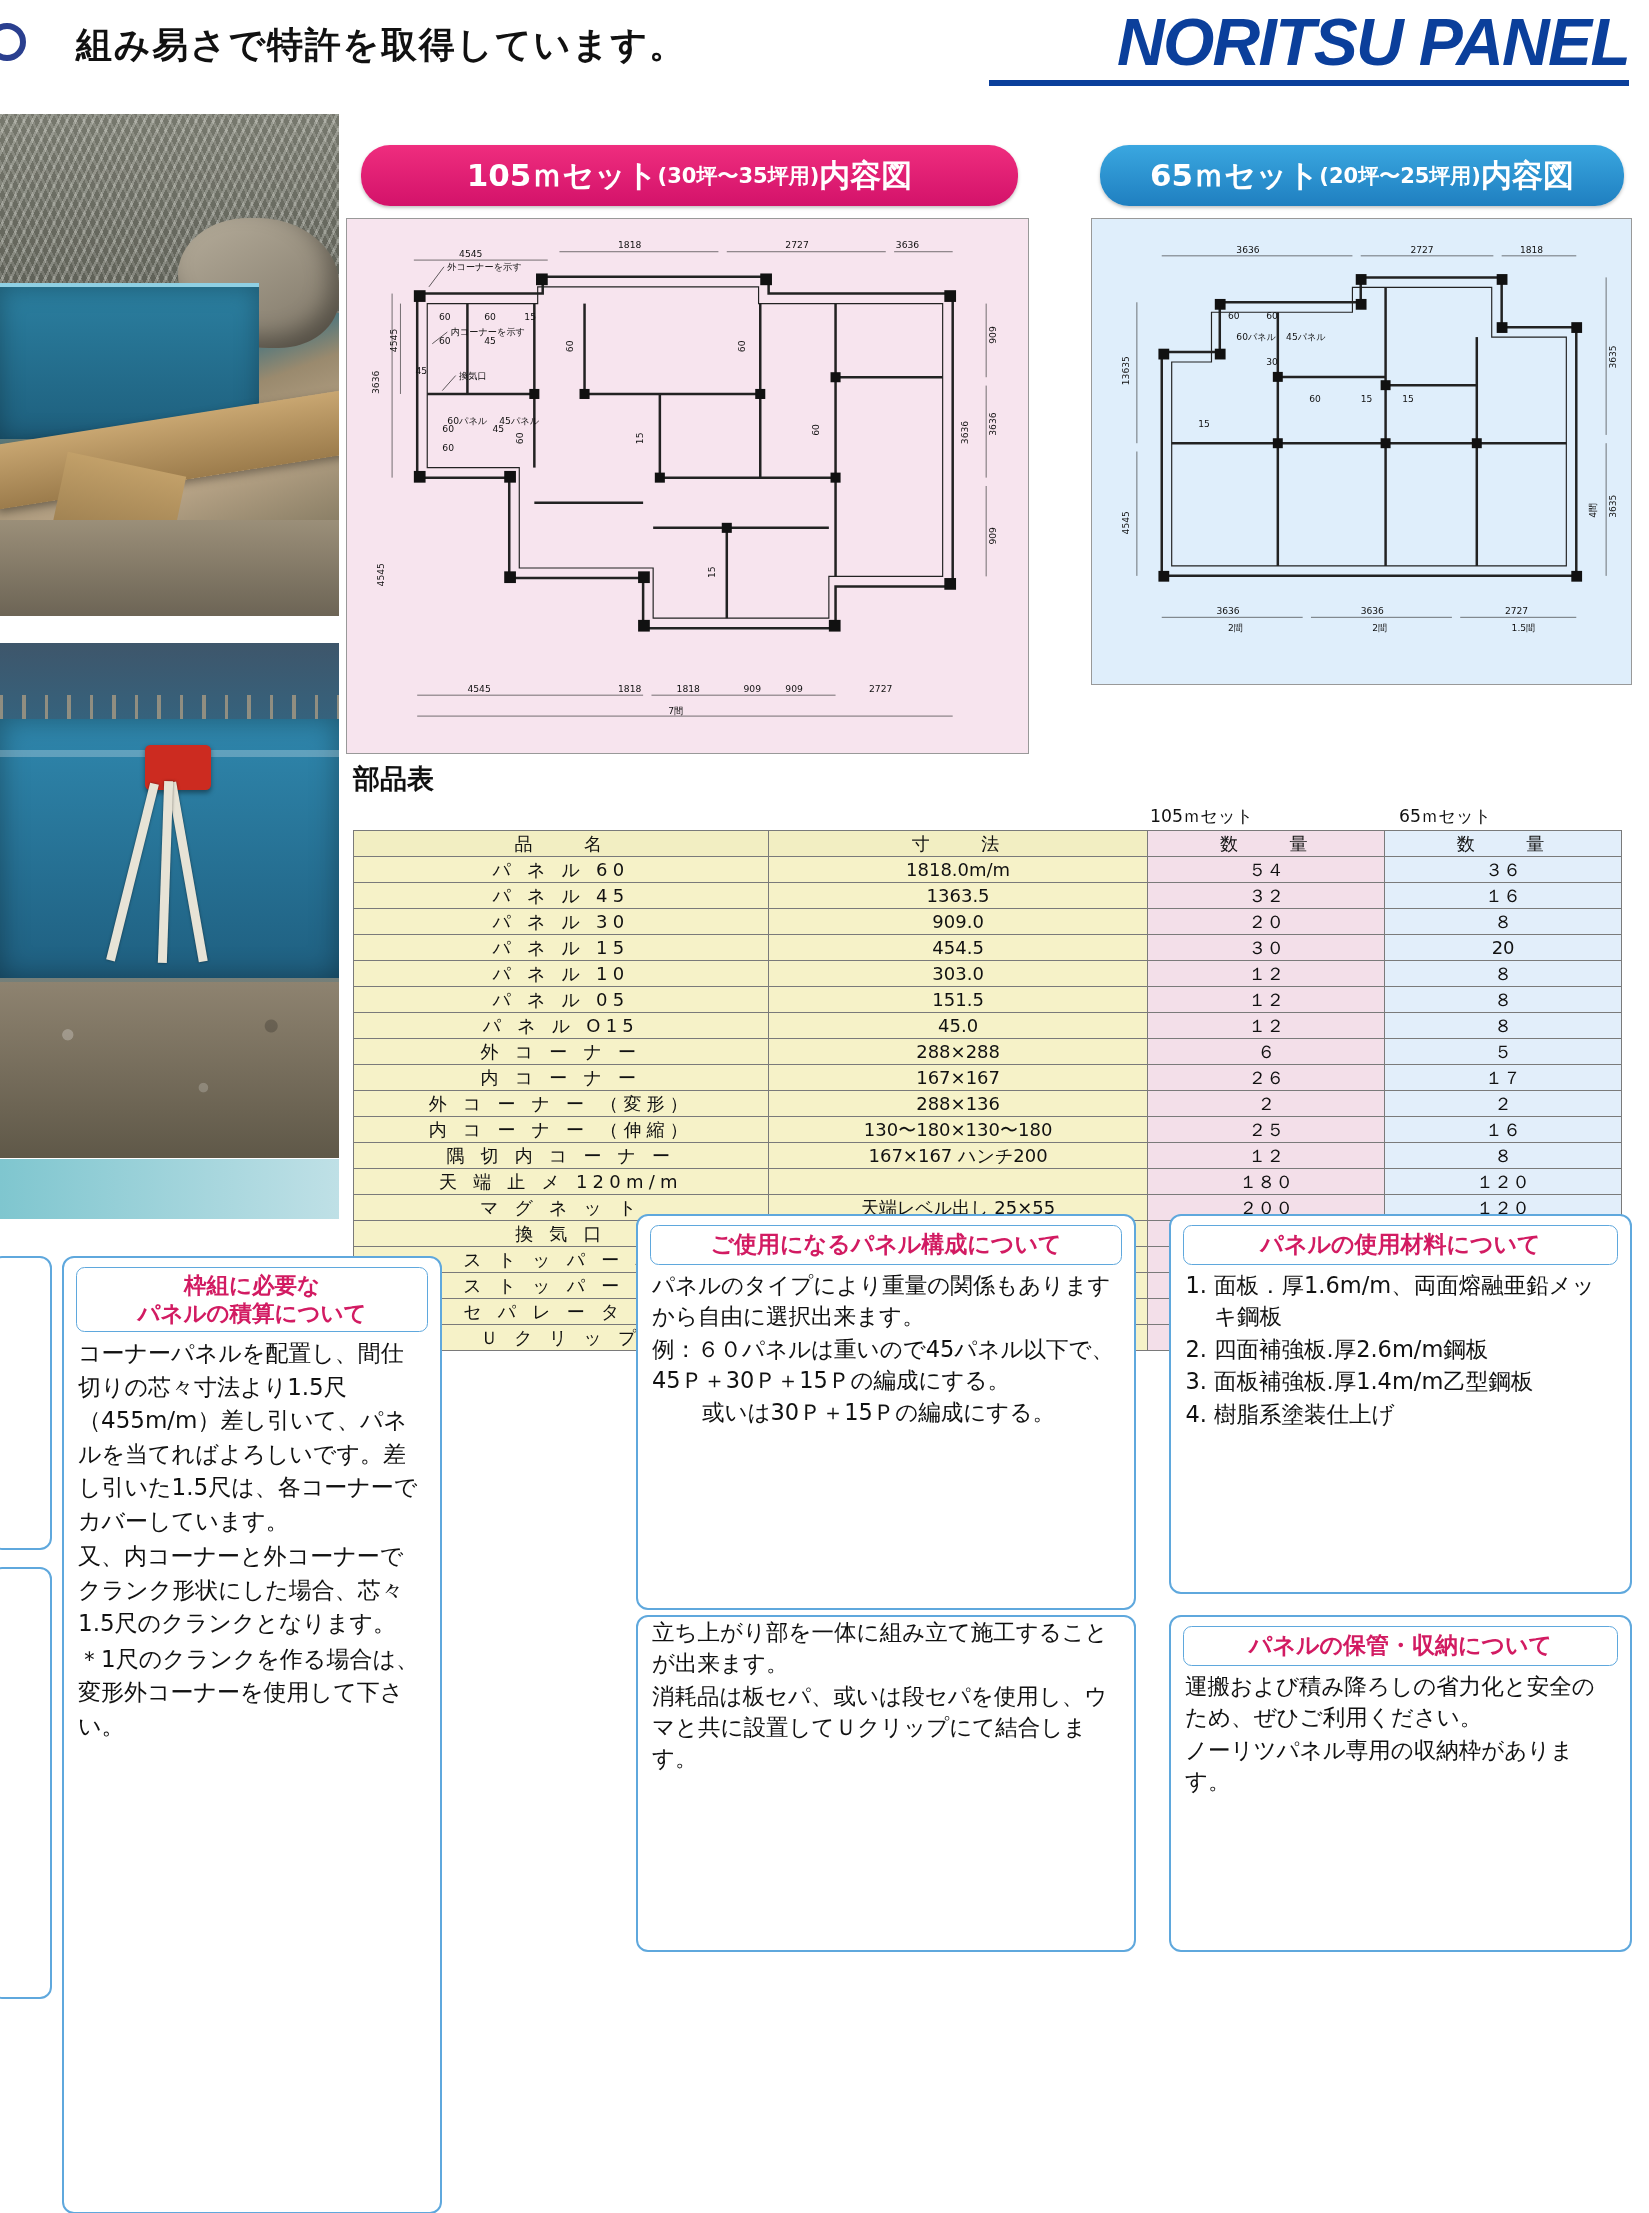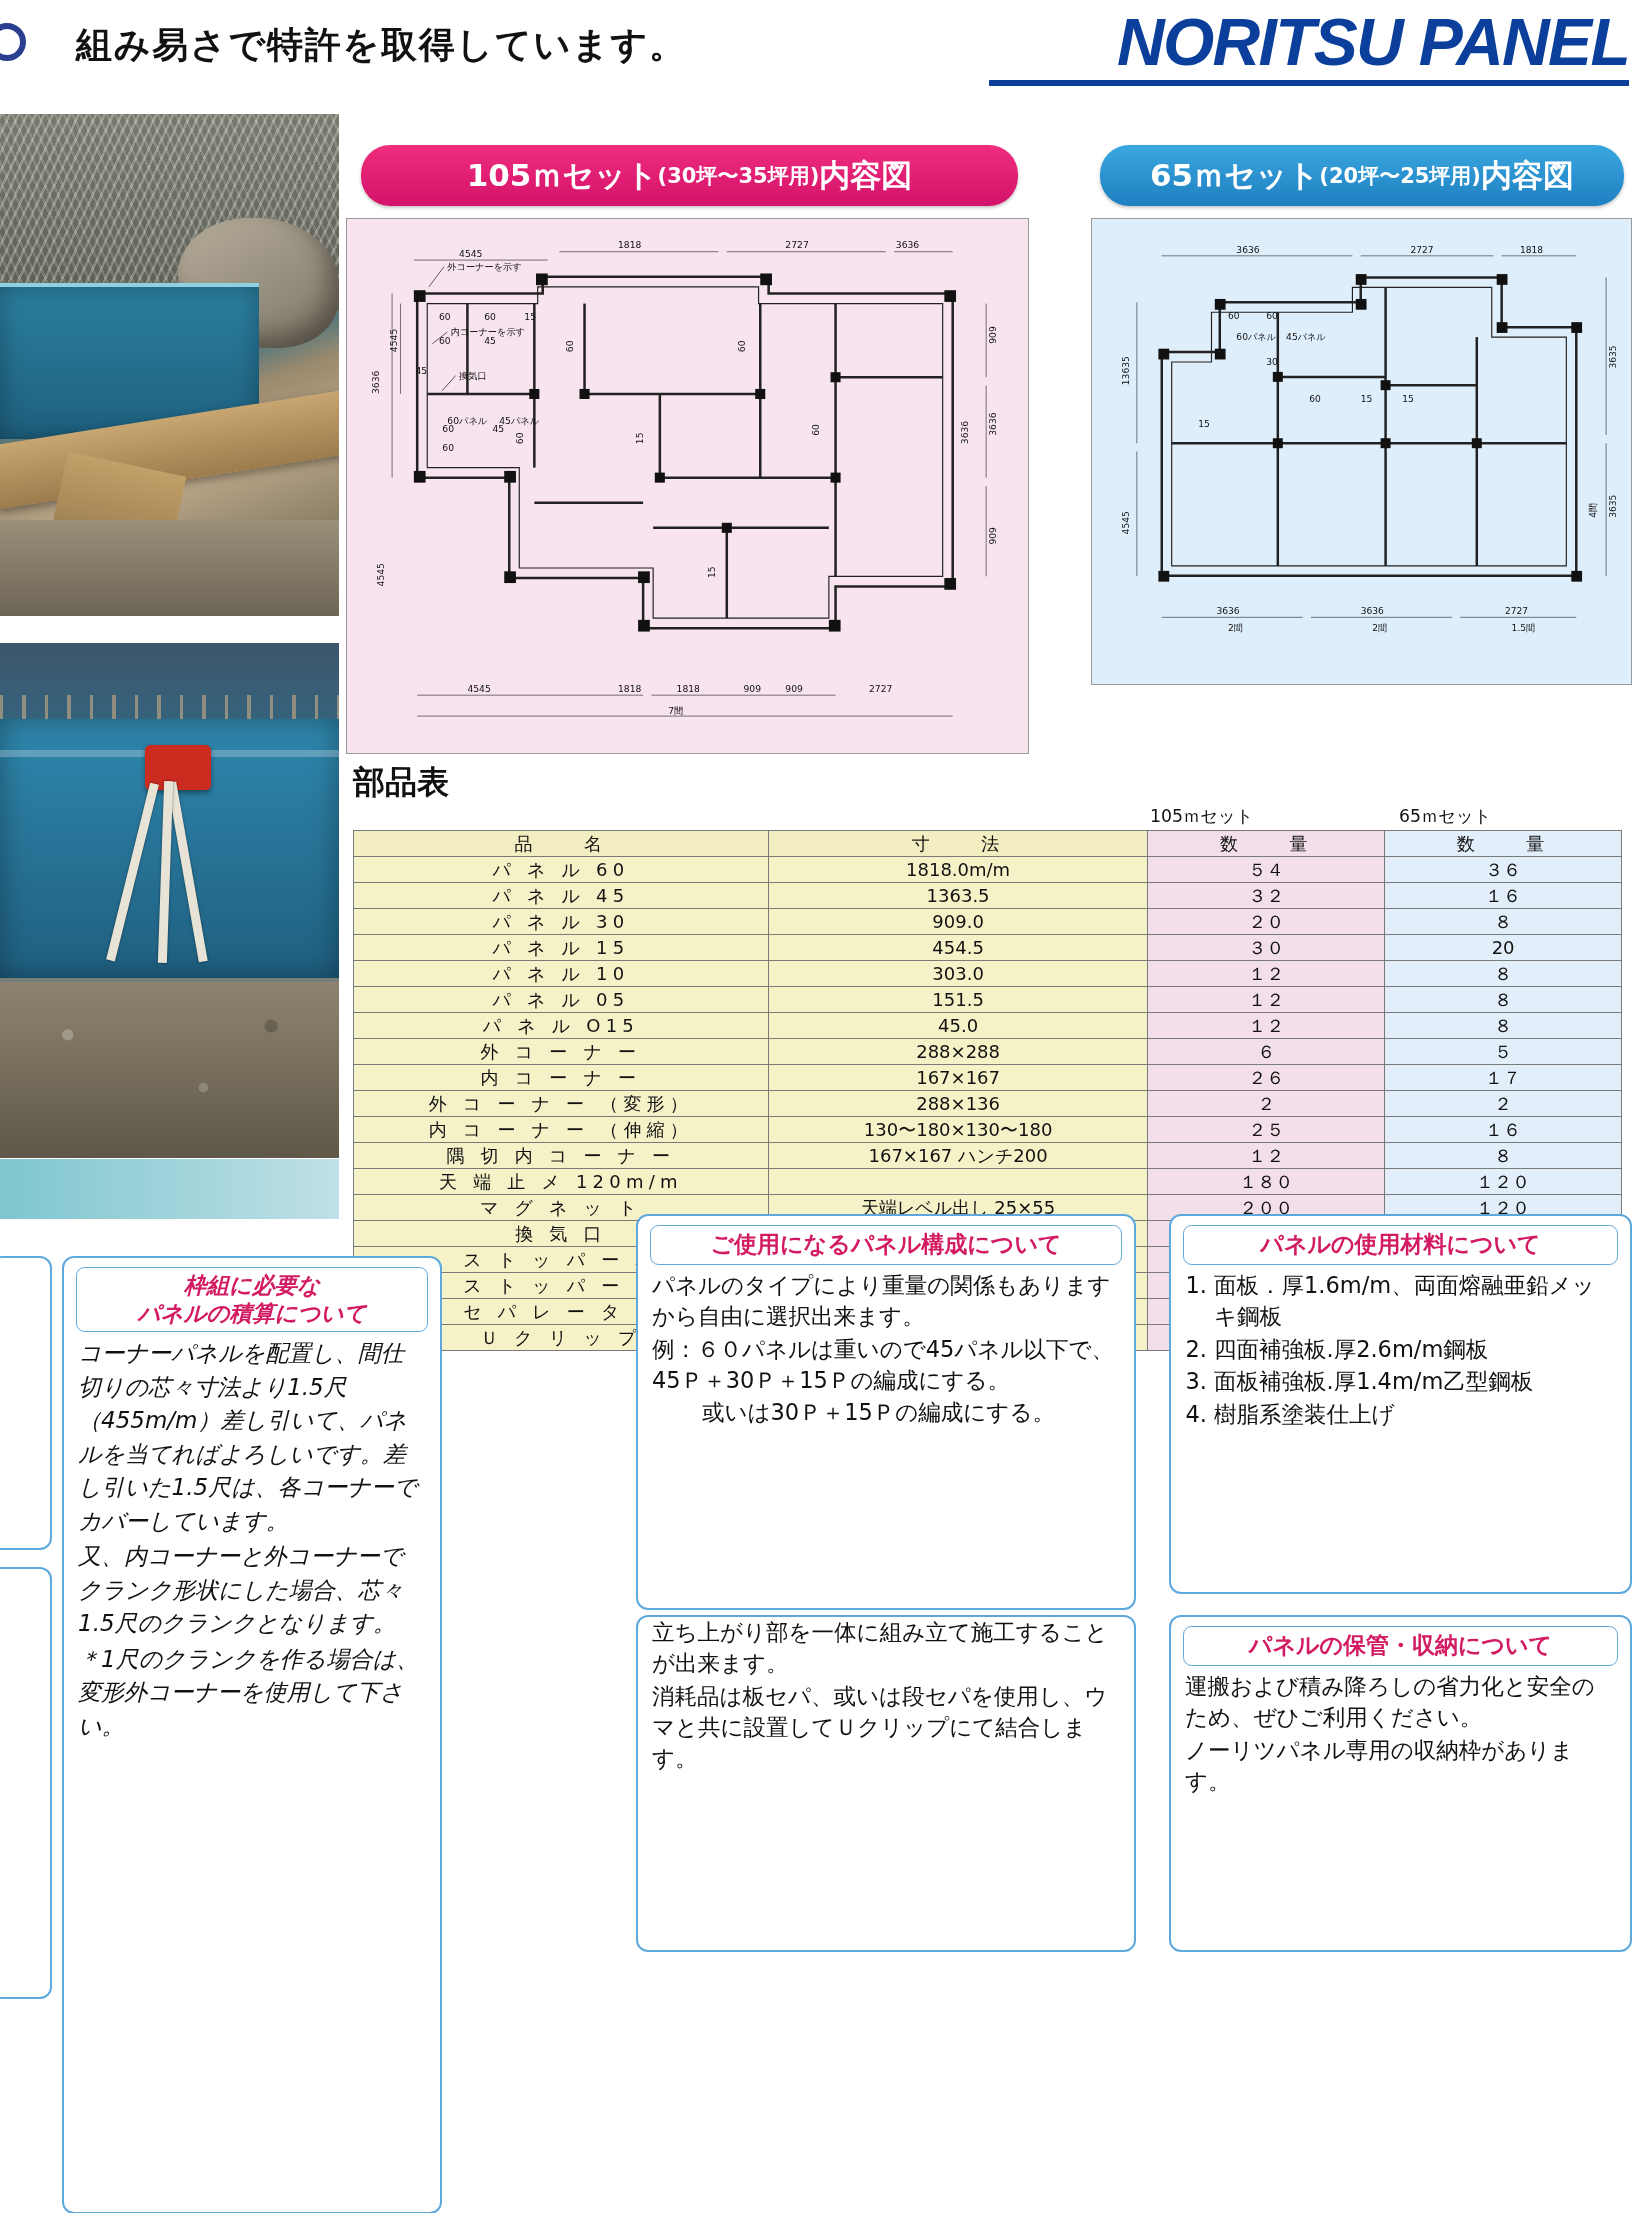--- a/index.html
+++ b/index.html
@@ -156,21 +156,21 @@
   }
   .plan-65 {
     left:1091px; top:218px; width:541px; height:467px;
     background:#dfeefb;
   }
   .plan svg { display:block; width:100%; height:100%; }
 
   
   .parts-title {
     position:absolute; left:353px; top:761px;
-    font-size:32px; font-weight:bold; color:#111;
+    font-size:27px; font-weight:bold; color:#111;
   }
   .col-label {
     position:absolute; font-size:17.3px; color:#111;
     font-family:"DejaVu Sans", sans-serif;
   }
   .col-105 { left:1150px; top:804px; }
   .col-65  { left:1399px; top:804px; }
 
   table.parts {
     position:absolute; left:353px; top:830px; width:1269px;
@@ -202,21 +202,21 @@
     border:1.7px solid #5fa8dd; border-radius:8.6px; padding:3.5px 0;
     background:#fff;
   }
   .box .box-body {
     margin:0 14px 8.6px 14px; font-size:22.5px; line-height:1.38; color:#111;
   }
   .box .box-body p { margin:0 0 1.7px 0; }
   .box .box-body ol { margin:1.7px 0 0 0; padding-left:35px; }
   .box .box-body li { margin-bottom:1.7px; }
 
-  .box-panel-calc { left:62px; top:1256px; width:380px; height:958px; border-color:#5fa8dd;font-style:italic; }
+  .box-panel-calc { left:62px; top:1256px; width:380px; height:958px; border-color:#5fa8dd; }
   .box-panel-calc .box-title { color:#d21b62; font-size:22.5px; line-height:1.25; }
   .box-panel-calc .box-body { font-size:23px; line-height:1.46; }
 
   .box-edge-left { left:-10.4px; top:1256px; width:62px; height:294px; border-color:#5fa8dd; border-radius:12px; }
   .box-edge-left2 { left:-10.4px; top:1567px; width:62px; height:432px; border-color:#5fa8dd; border-radius:12px; }
 
   .box-panel-config { left:636px; top:1214px; width:500px; height:396px; }
   .box-base-panel  { left:636px; top:1615px; width:500px; height:337px; }
   .box-materials   { left:1169px; top:1214px; width:463px; height:380px; }
   .box-storage     { left:1169px; top:1615px; width:463px; height:337px; }

